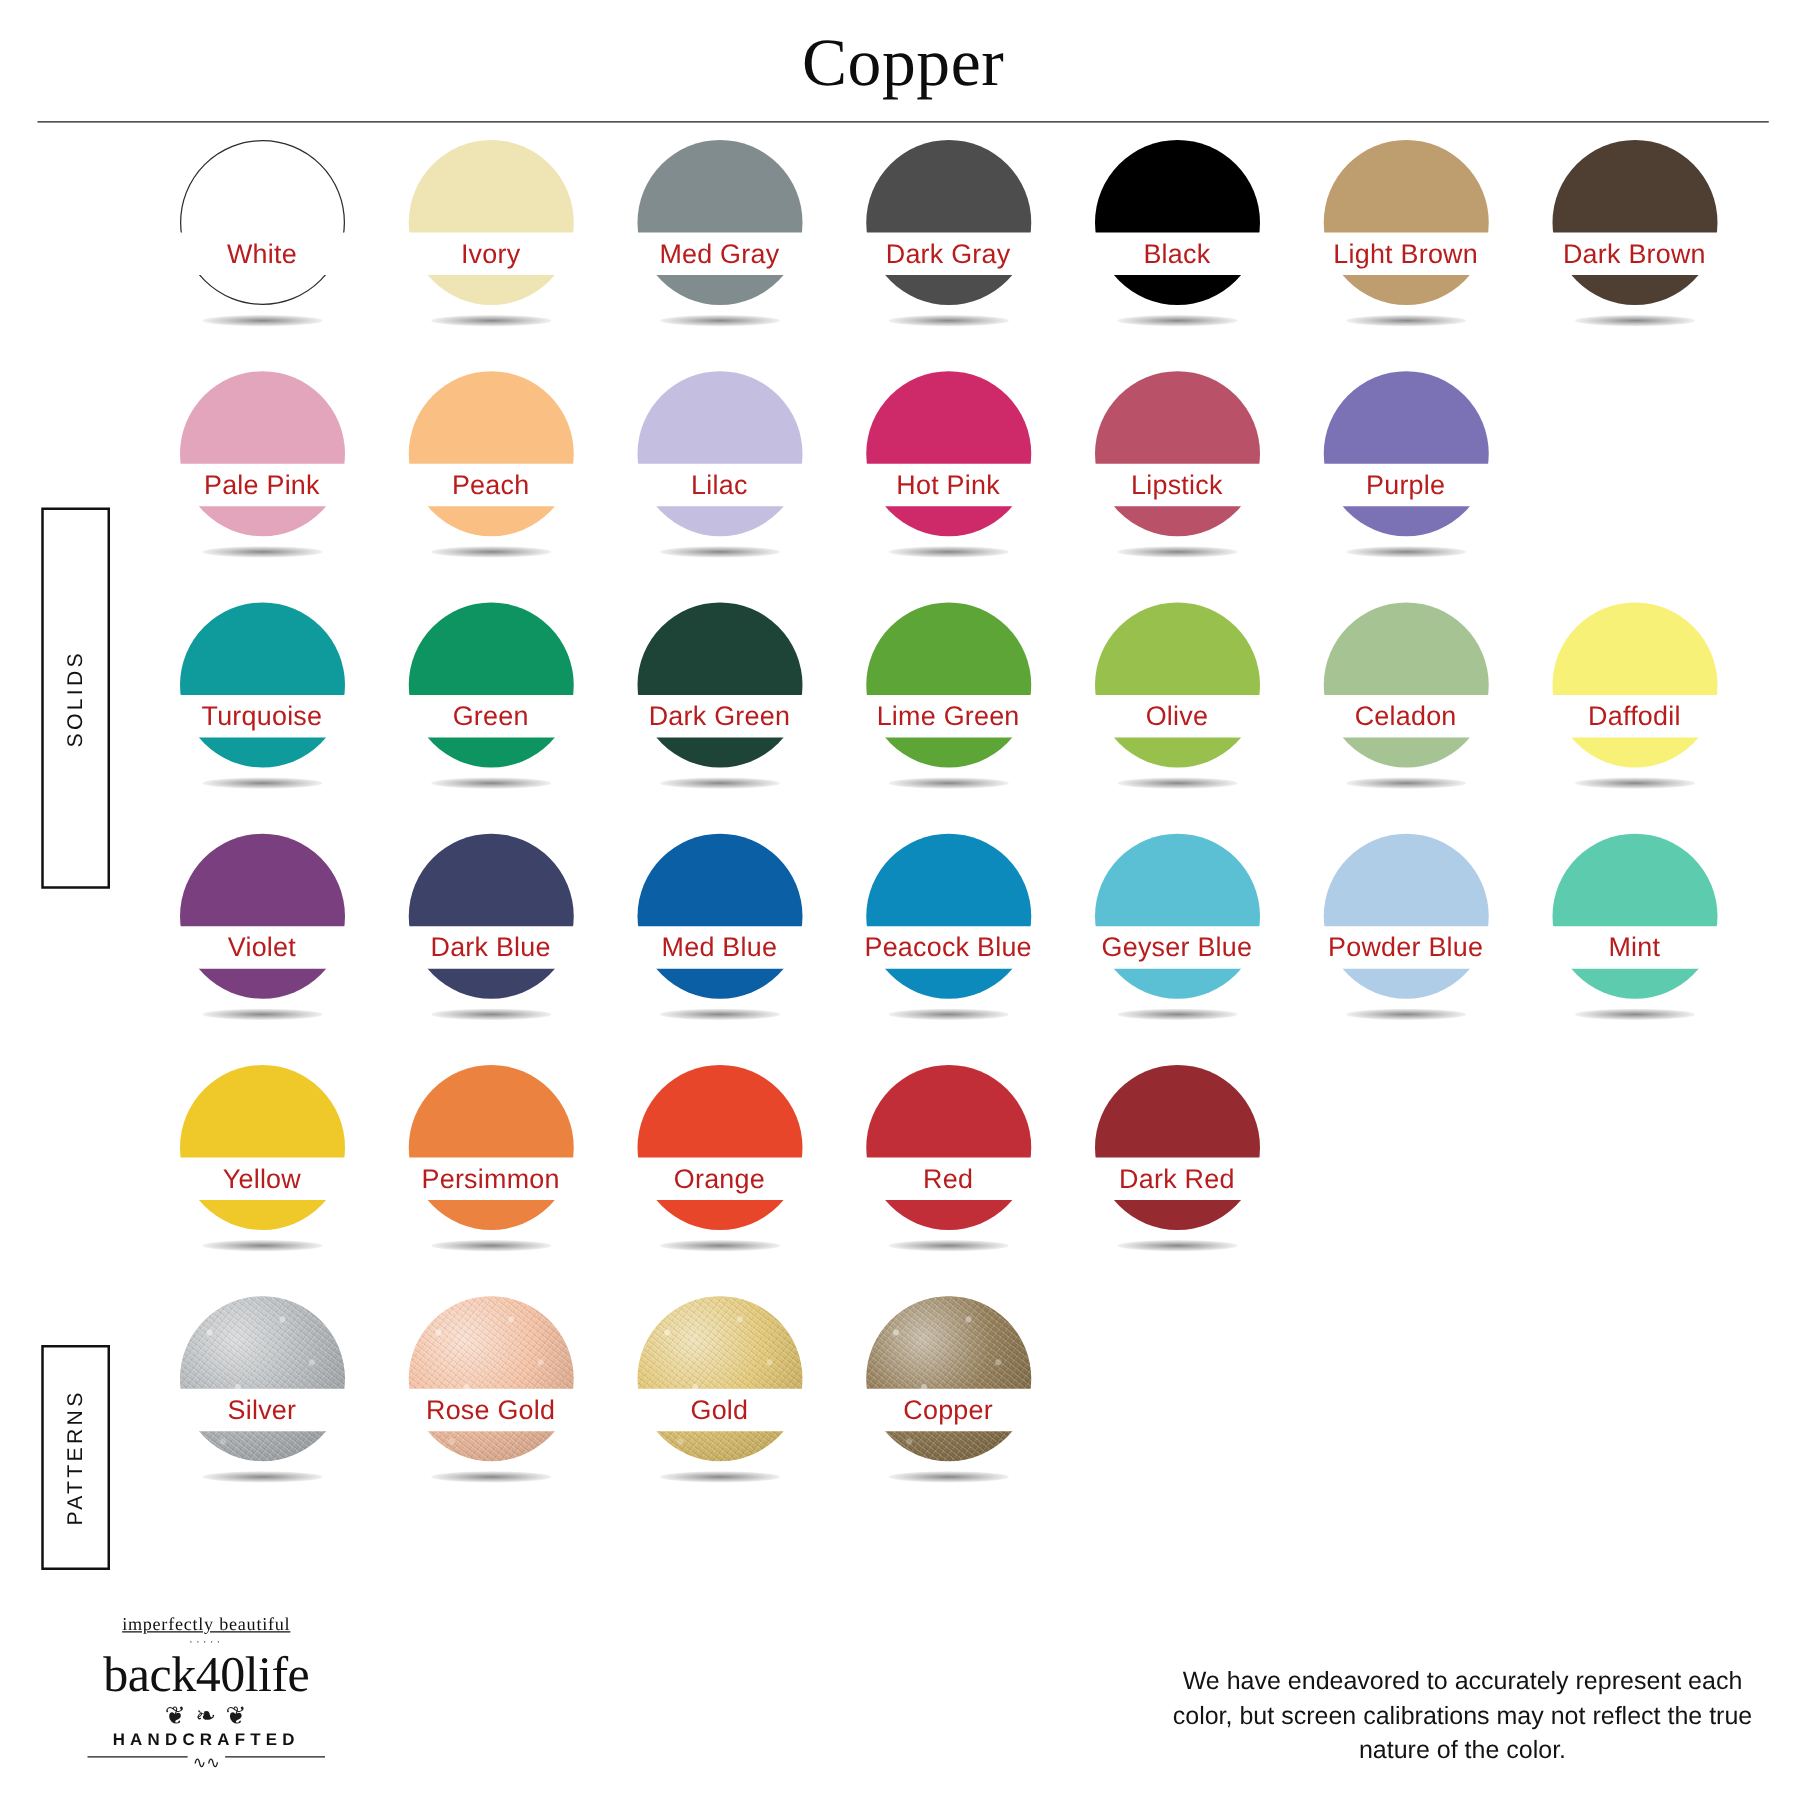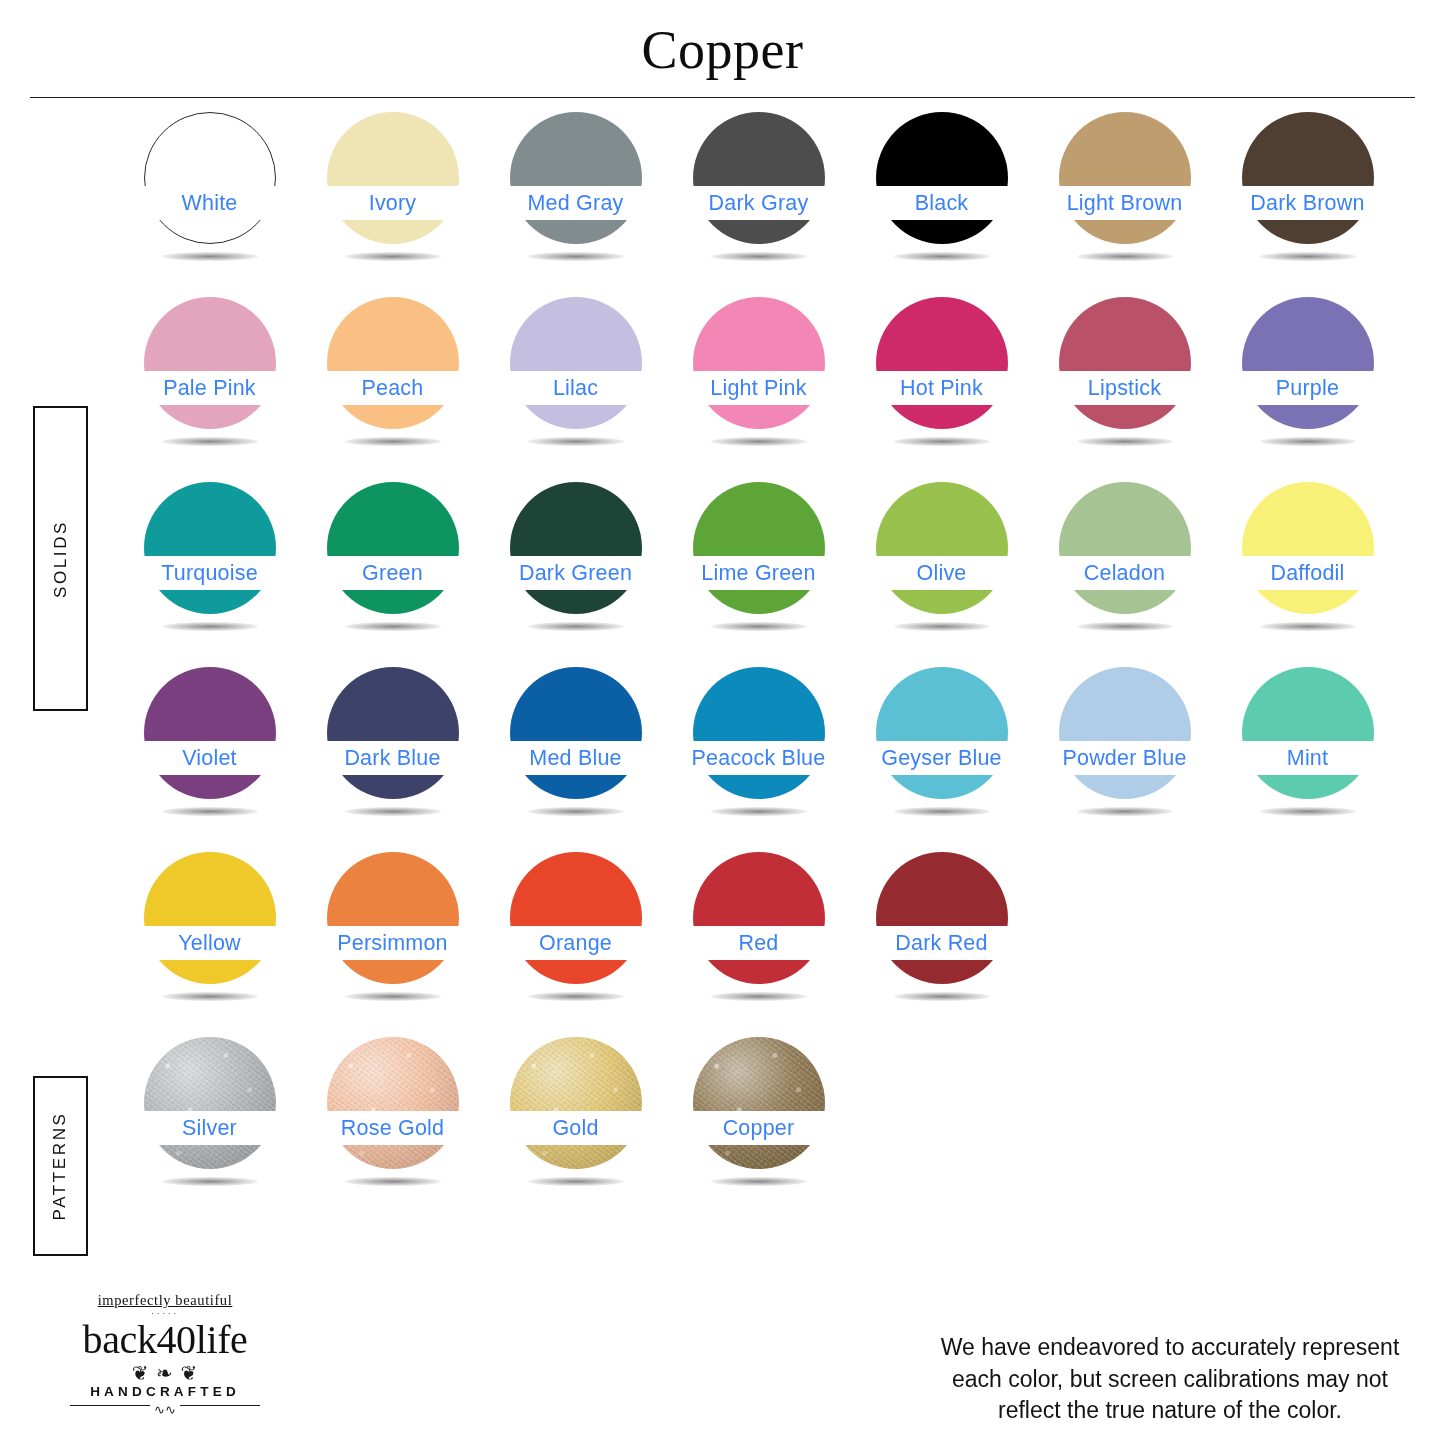--- a/index.html
+++ b/index.html
@@ -88,21 +88,21 @@
     top: 74px;
     width: 183px;
     height: 34px;
     background: #ffffff;
     display: flex;
     align-items: center;
     justify-content: center;
   }
   .band .label {
     font-size: 21.5px;
-    color: #3b82f6;
+    color: #b91c1c;
     letter-spacing: 0.2px;
     white-space: nowrap;
     font-family: "Liberation Sans", sans-serif;
   }
 
   
   .shadow {
     position: absolute;
     left: 50%;
     top: 140px;
@@ -204,21 +204,21 @@
     background: #fff; padding: 0 4px;
     font-size: 13px; color: #1a1a1a;
   }
 
   .disclaimer {
     position: absolute;
     right: 40px;
     top: 1332px;
     width: 470px;
     text-align: center;
-    font-size: 23px;
+    font-size: 20px;
     line-height: 1.38;
     color: #131313;
     font-family: "Liberation Sans", sans-serif;
   }
 </style>
 </head>
 <body>
 
 <div class="page-title">Copper</div>
 <div class="title-rule"></div>
@@ -294,27 +294,20 @@
         <div class="disc" style="background: rgb(250, 192, 131);"></div>
         <div class="band">
           <span class="label">Peach</span>
         </div>
         <div class="shadow"></div>
       </div>
       <div class="swatch">
         <div class="disc" style="background: rgb(196, 190, 224);"></div>
         <div class="band">
           <span class="label">Lilac</span>
-        </div>
-        <div class="shadow"></div>
-      </div>
-      <div class="swatch">
-        <div class="disc" style="background: rgb(242, 134, 180);"></div>
-        <div class="band">
-          <span class="label">Light Pink</span>
         </div>
         <div class="shadow"></div>
       </div>
       <div class="swatch">
         <div class="disc" style="background: rgb(206, 42, 105);"></div>
         <div class="band">
           <span class="label">Hot Pink</span>
         </div>
         <div class="shadow"></div>
       </div>

